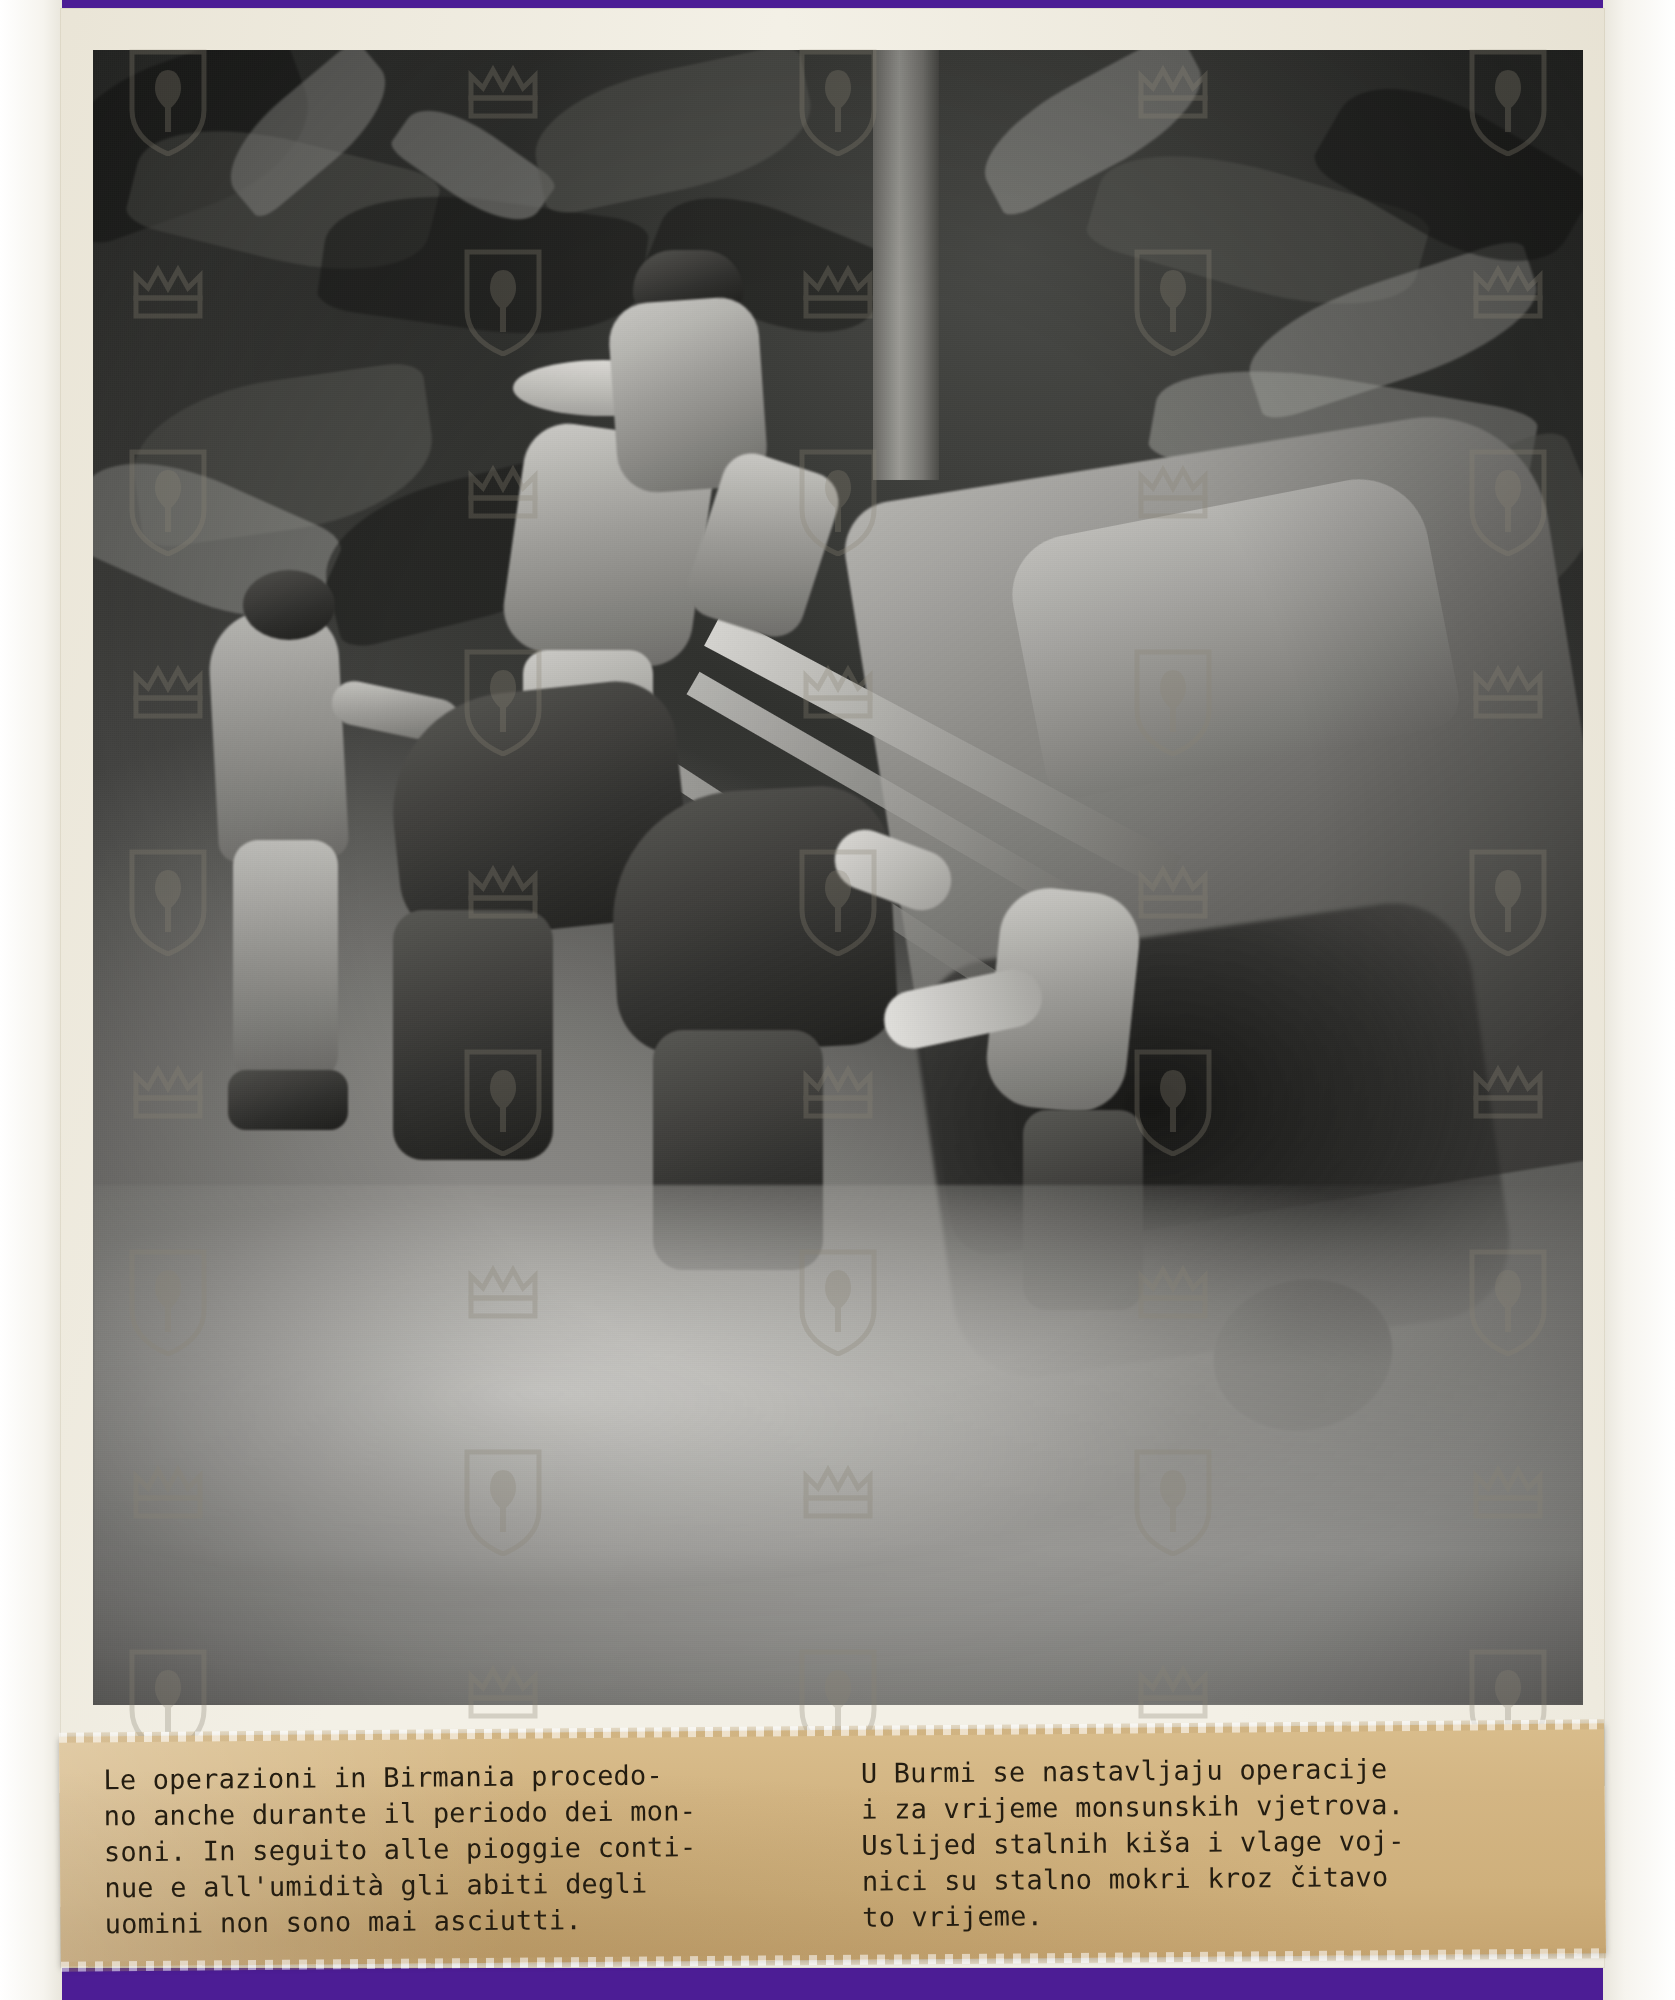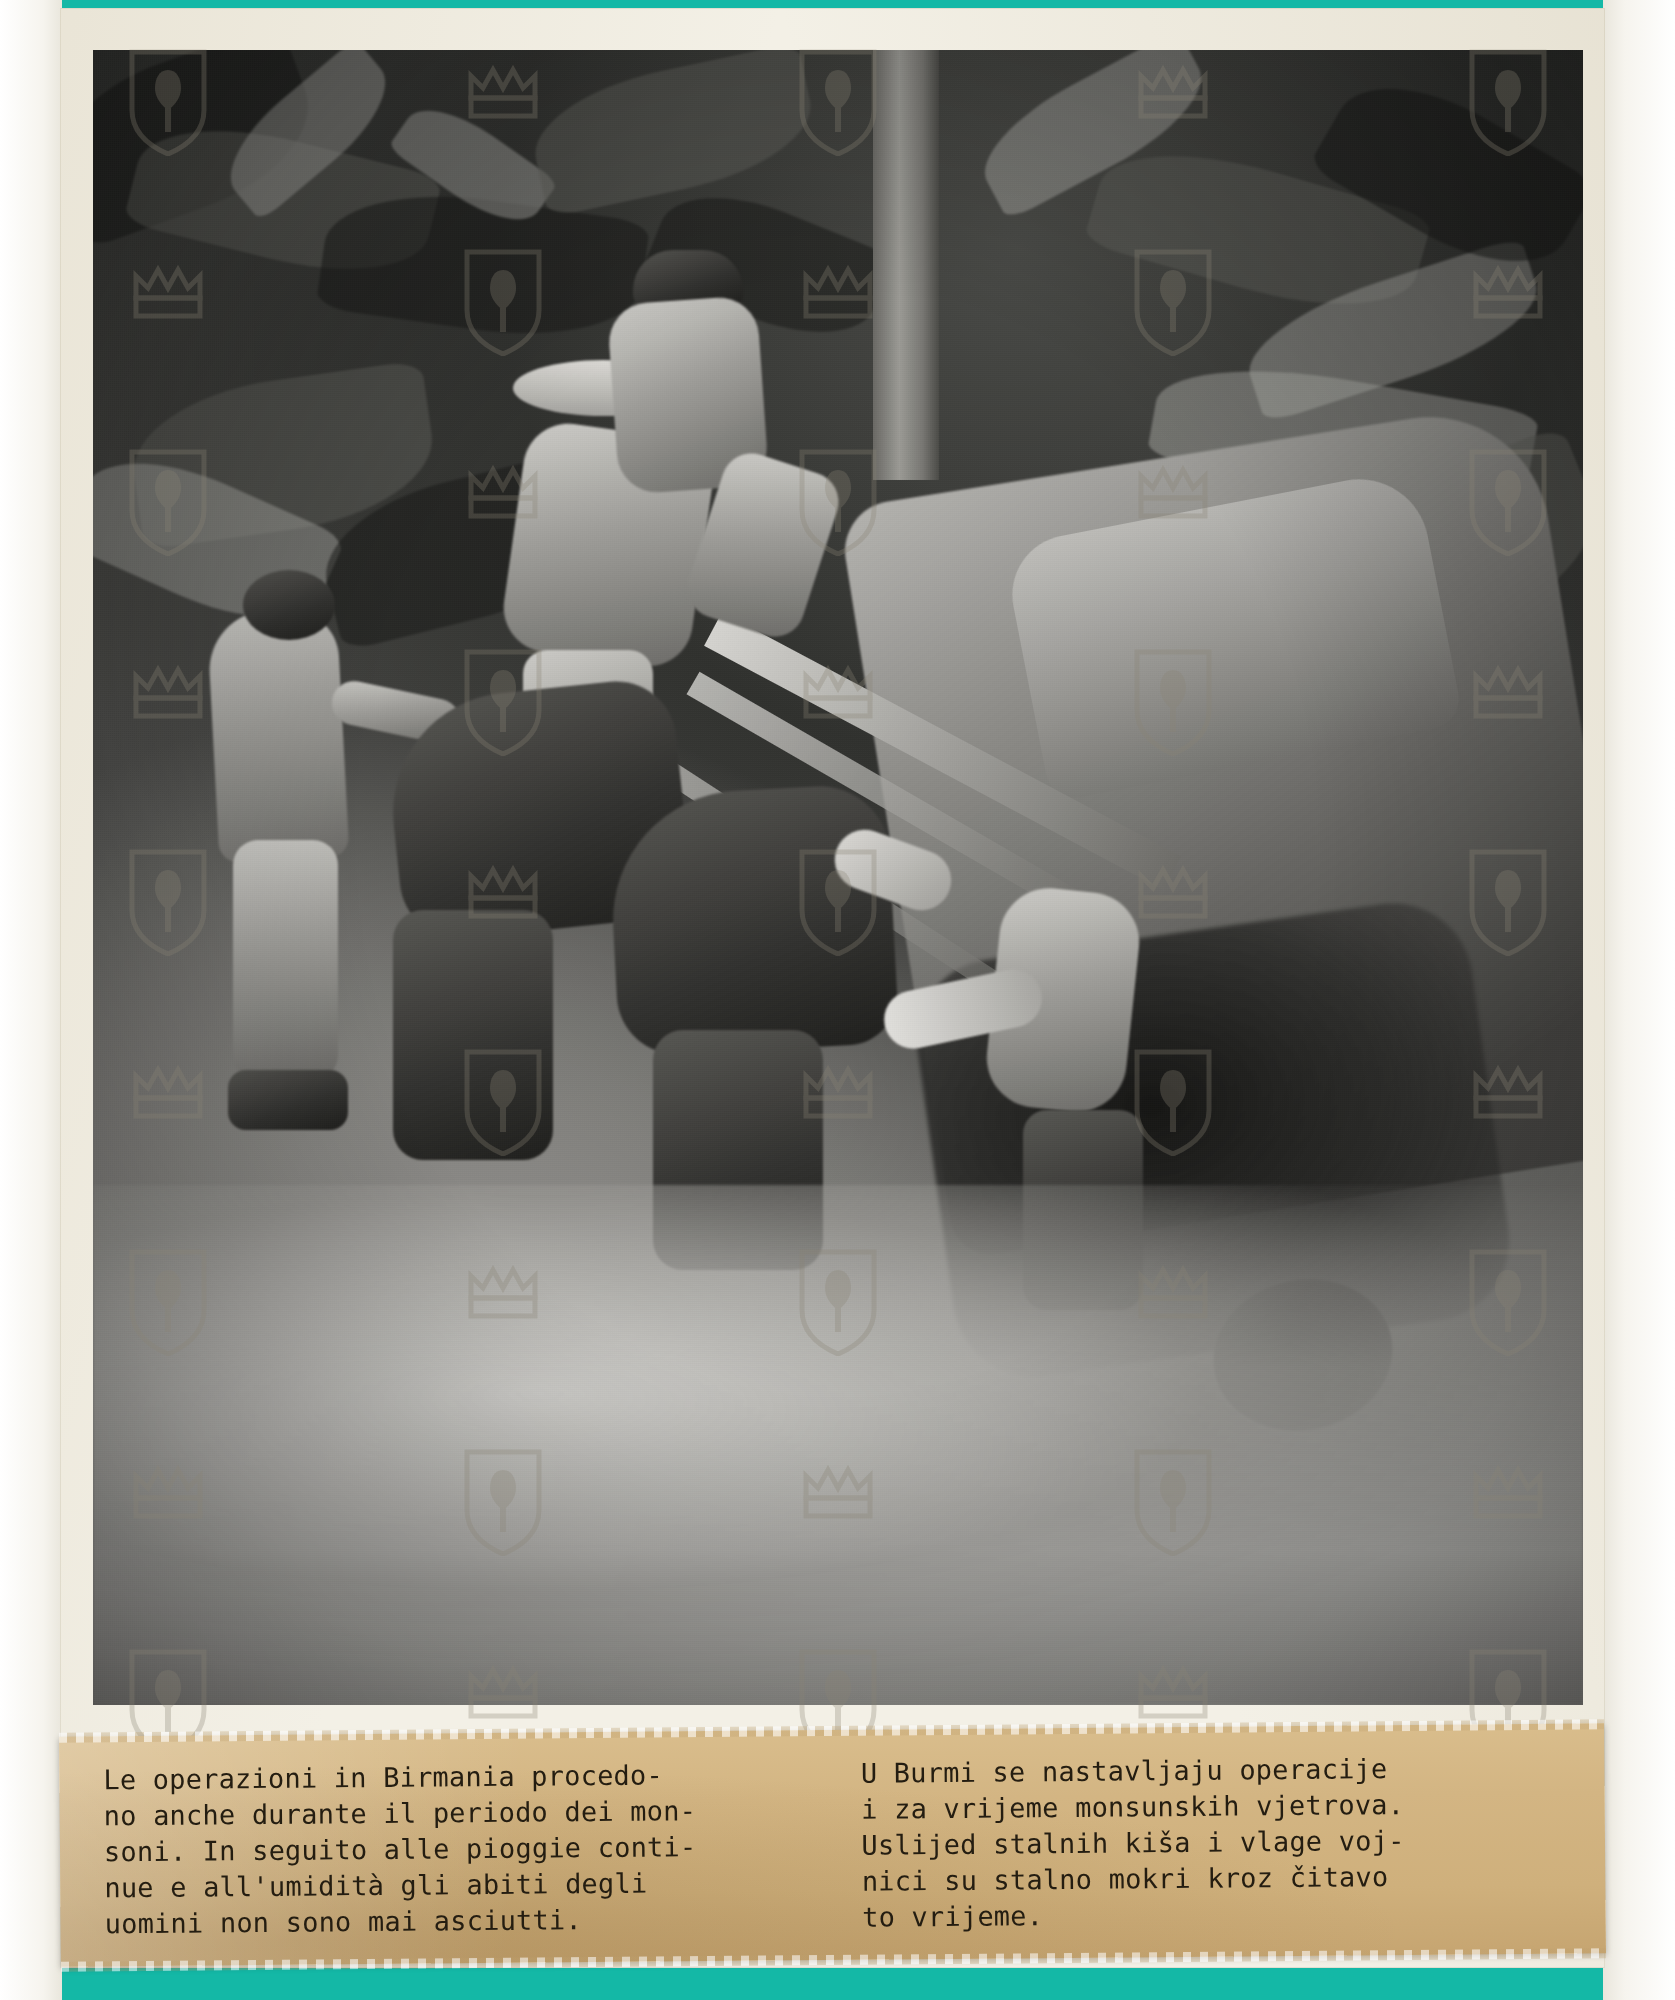--- a/index.html
+++ b/index.html
@@ -12,21 +12,21 @@
     height: 2000px;
     font-family: "Liberation Sans", sans-serif;
     overflow: hidden;
   }
 
   
   .scan-page {
     position: relative;
     width: 1675px;
     height: 2000px;
-    background: #14b8a6;
+    background: #4c1d95;
   }
 
   
   .mount {
     position: absolute;
     left: 60px;
     top: 8px;
     width: 1545px;
     height: 1960px;
     background: #f3f0e6;

